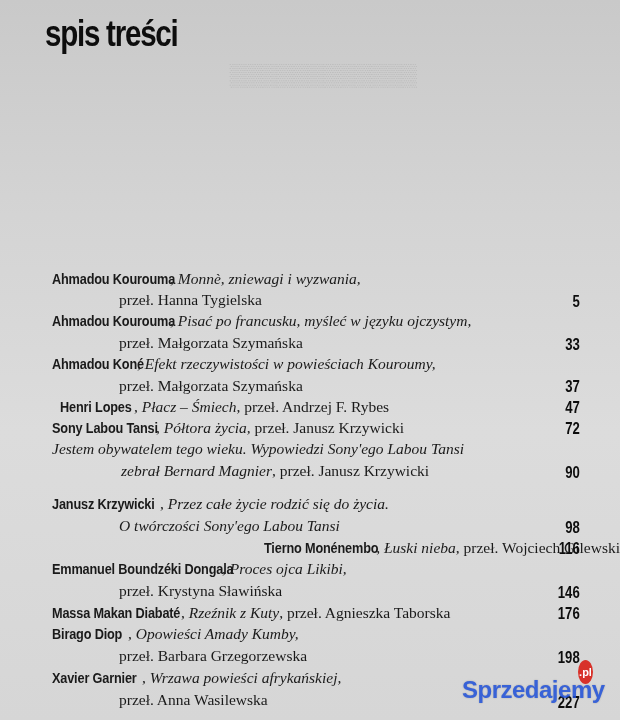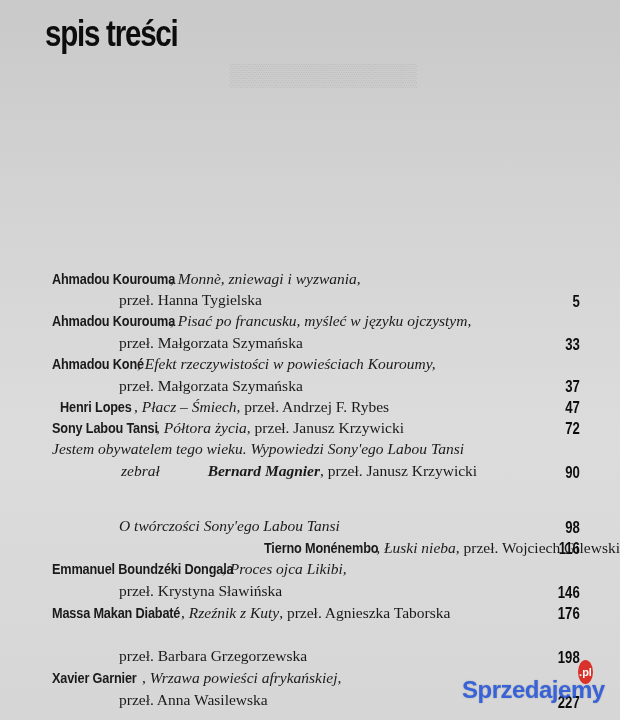--- a/index.html
+++ b/index.html
@@ -56,21 +56,21 @@
       font-family: "Liberation Sans", sans-serif;
       font-weight: bold;
       font-size: 15.5px;
       display: inline-block;
       transform: scaleX(0.82);
       transform-origin: left center;
       letter-spacing: -0.2px;
     }
     .author-wrap { display: inline-block; }
     .title { font-style: italic; }
-    .bold-italic { font-style: italic; font-weight: bold; margin-left: 44px; }
+    .bold-italic { font-style: italic; font-weight: normal; }
     .page-num {
       position: absolute;
       right: 40px;
       font-family: "Liberation Sans", sans-serif;
       font-weight: bold;
       font-size: 16px;
       height: 21px;
       line-height: 21px;
       transform: scaleX(0.82);
       transform-origin: right center;
@@ -142,20 +142,23 @@
   <div class="page-num" style="top:418px;">72</div>
 
   <div class="line" style="top:438px;">
     <span class="title">Jestem obywatelem tego wieku. Wypowiedzi Sony'ego Labou Tansi</span>
   </div>
   <div class="line center2" style="top:460px;">
     <span class="title">zebrał </span><span class="bold-italic">Bernard Magnier</span><span>, przeł. Janusz Krzywicki</span>
   </div>
   <div class="page-num" style="top:462px;">90</div>
 
+  <div class="line" style="top:493px;">
+    <span class="author-wrap" style="width:108px;"><span class="author">Janusz Krzywicki</span></span><span>, </span><span class="title">Przez całe życie rodzić się do życia.</span>
+  </div>
   <div class="line indent" style="top:515px;">
     <span class="title">O twórczości Sony'ego Labou Tansi</span>
   </div>
   <div class="page-num" style="top:517px;">98</div>
 
   <div class="line" style="top:537px;text-align:right;">
     <span class="author-wrap" style="width:112px;"><span class="author">Tierno Monénembo</span></span><span>, </span><span class="title">Łuski nieba</span><span>, przeł. Wojciech Gilewski</span>
   </div>
   <div class="page-num" style="top:538px;">116</div>
 
@@ -163,20 +166,23 @@
     <span class="author-wrap" style="width:170px;"><span class="author">Emmanuel Boundzéki Dongala</span></span><span>, </span><span class="title">Proces ojca Likibi,</span>
   </div>
   <div class="line indent" style="top:580px;">przeł. Krystyna Sławińska</div>
   <div class="page-num" style="top:582px;">146</div>
 
   <div class="line" style="top:602px;">
     <span class="author-wrap" style="width:129px;"><span class="author">Massa Makan Diabaté</span></span><span>, </span><span class="title">Rzeźnik z Kuty</span><span>, przeł. Agnieszka Taborska</span>
   </div>
   <div class="page-num" style="top:603px;">176</div>
 
+  <div class="line" style="top:623px;">
+    <span class="author-wrap" style="width:76px;"><span class="author">Birago Diop</span></span><span>, </span><span class="title">Opowieści Amady Kumby,</span>
+  </div>
   <div class="line indent" style="top:645px;">przeł. Barbara Grzegorzewska</div>
   <div class="page-num" style="top:647px;">198</div>
 
   <div class="line indent" style="top:689px;">przeł. Anna Wasilewska</div>
   <div class="line" style="top:667px;">
     <span class="author-wrap" style="width:90px;"><span class="author">Xavier Garnier</span></span><span>, </span><span class="title">Wrzawa powieści afrykańskiej,</span>
   </div>
   <div class="page-num" style="top:692px;">227</div>
 
   <div class="watermark">Sprzedajemy</div>

